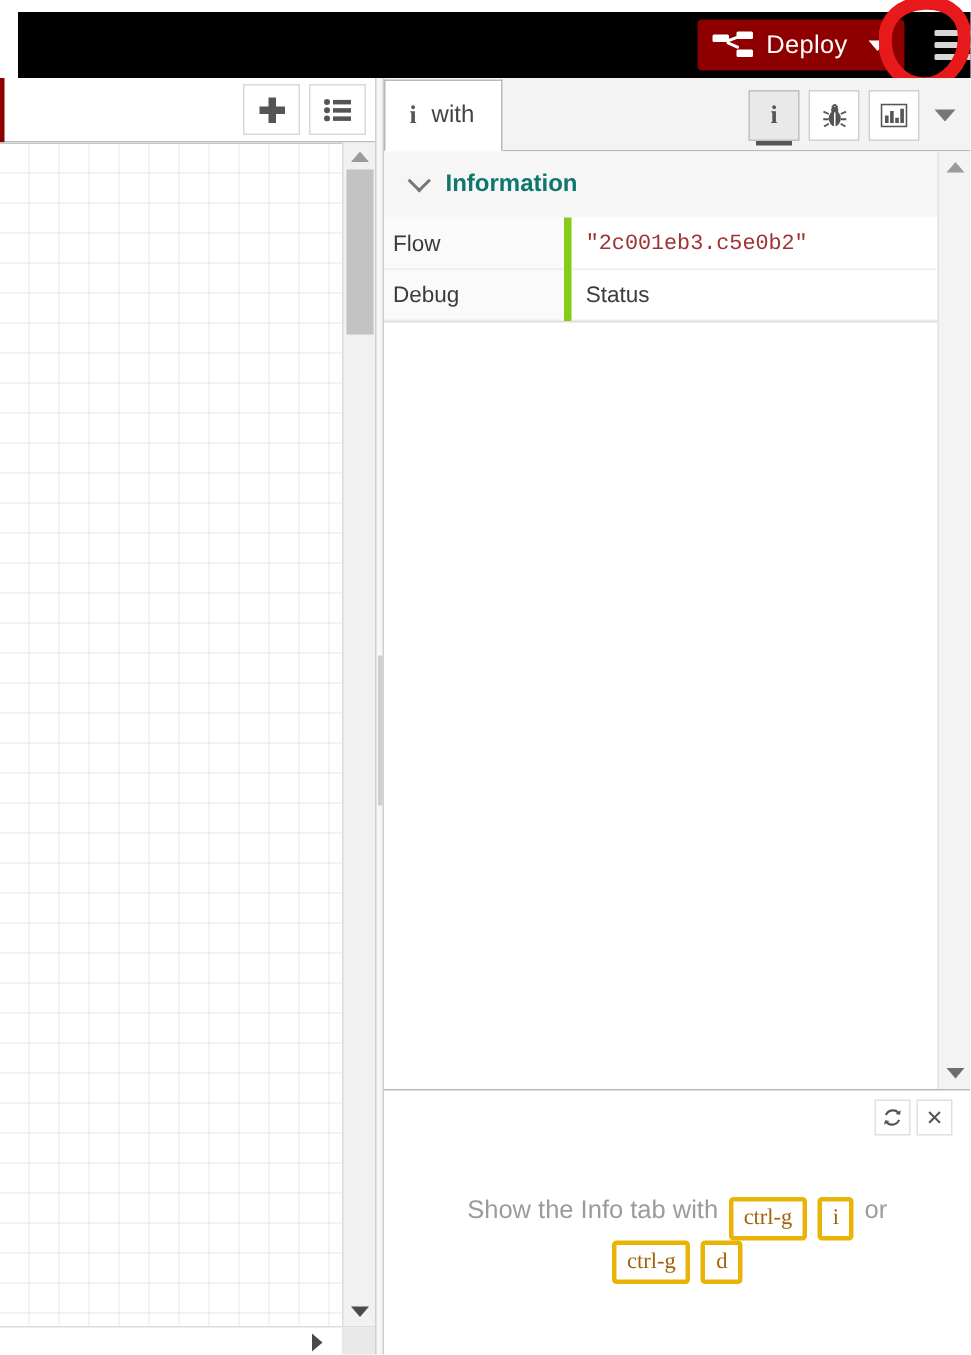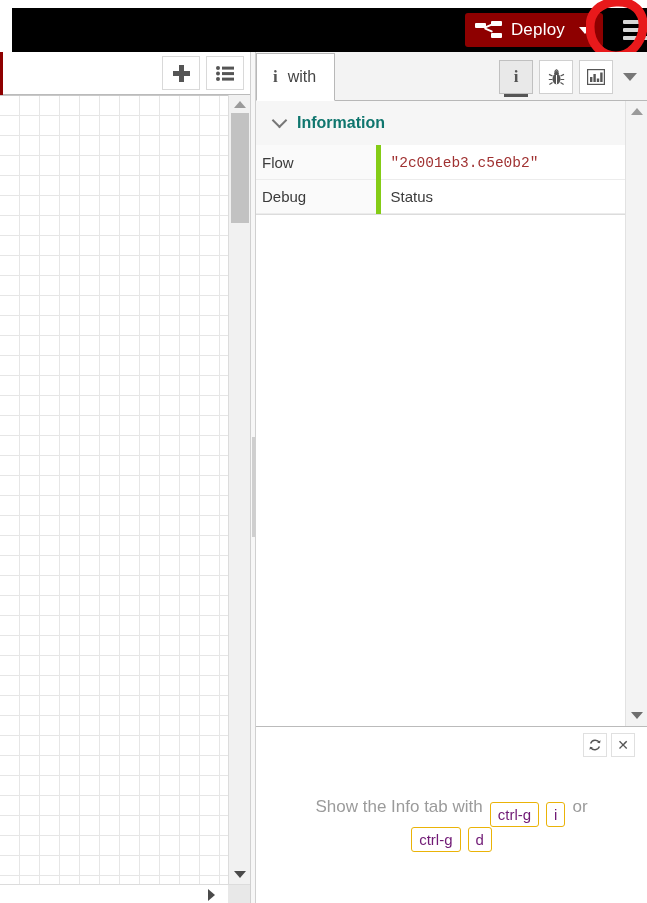--- a/index.html
+++ b/index.html
@@ -199,22 +199,22 @@
   .tip-btn {
     width: 24px; height: 24px; border: 1px solid #e0e0e0; background: #fff;
     display: flex; align-items: center; justify-content: center;
     color: #555; font-size: 14px; cursor: pointer; margin-left: 4px;
   }
   .tip-body {
     padding-top: 30px; text-align: center; color: #9b9b9b; font-size: 17px; line-height: 40px;
   }
   .tip-line { display: flex; align-items: flex-end; justify-content: center; gap: 7px; }
   .kbd {
-    font-family: Liberation Sans, sans-serif; font-size: 15px; color: #701a75;
-    border: 1px solid #eab308; border-radius: 3px; background: #fff;
+    font-family: Liberation Serif, serif; font-size: 15px; color: #a16207;
+    border: 3px solid #eab308; border-radius: 3px; background: #fff;
     padding: 4px 7px; line-height: 1;
   }
 </style>
 </head>
 <body>
 
 <div id="app">
 
   <div class="header">
 

